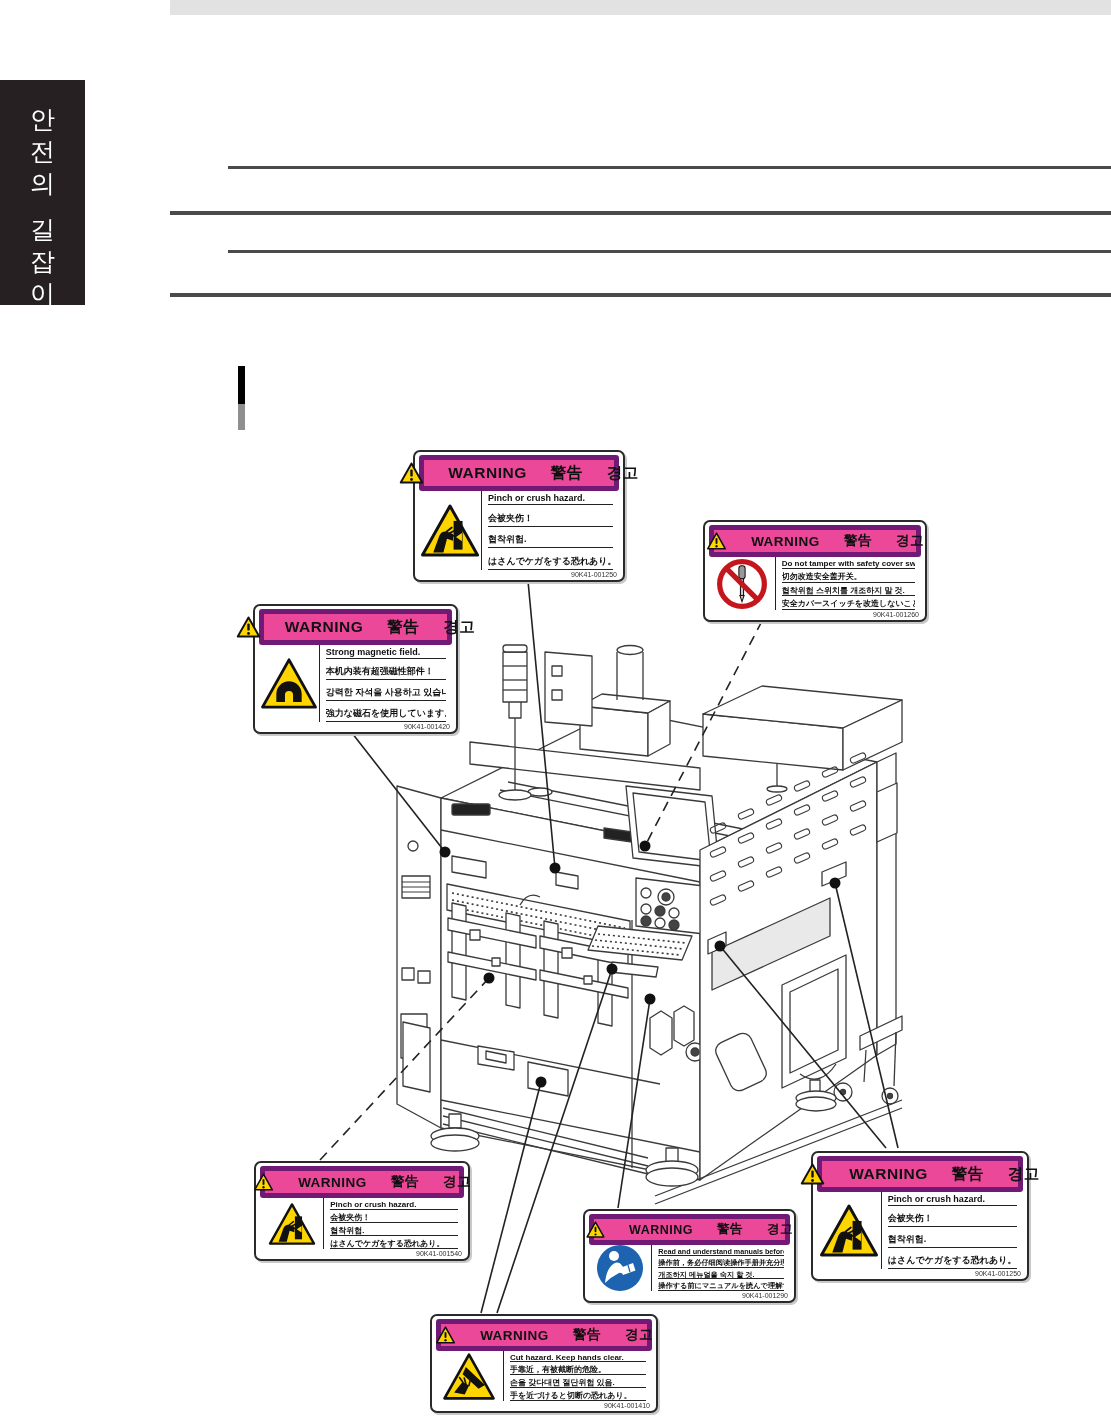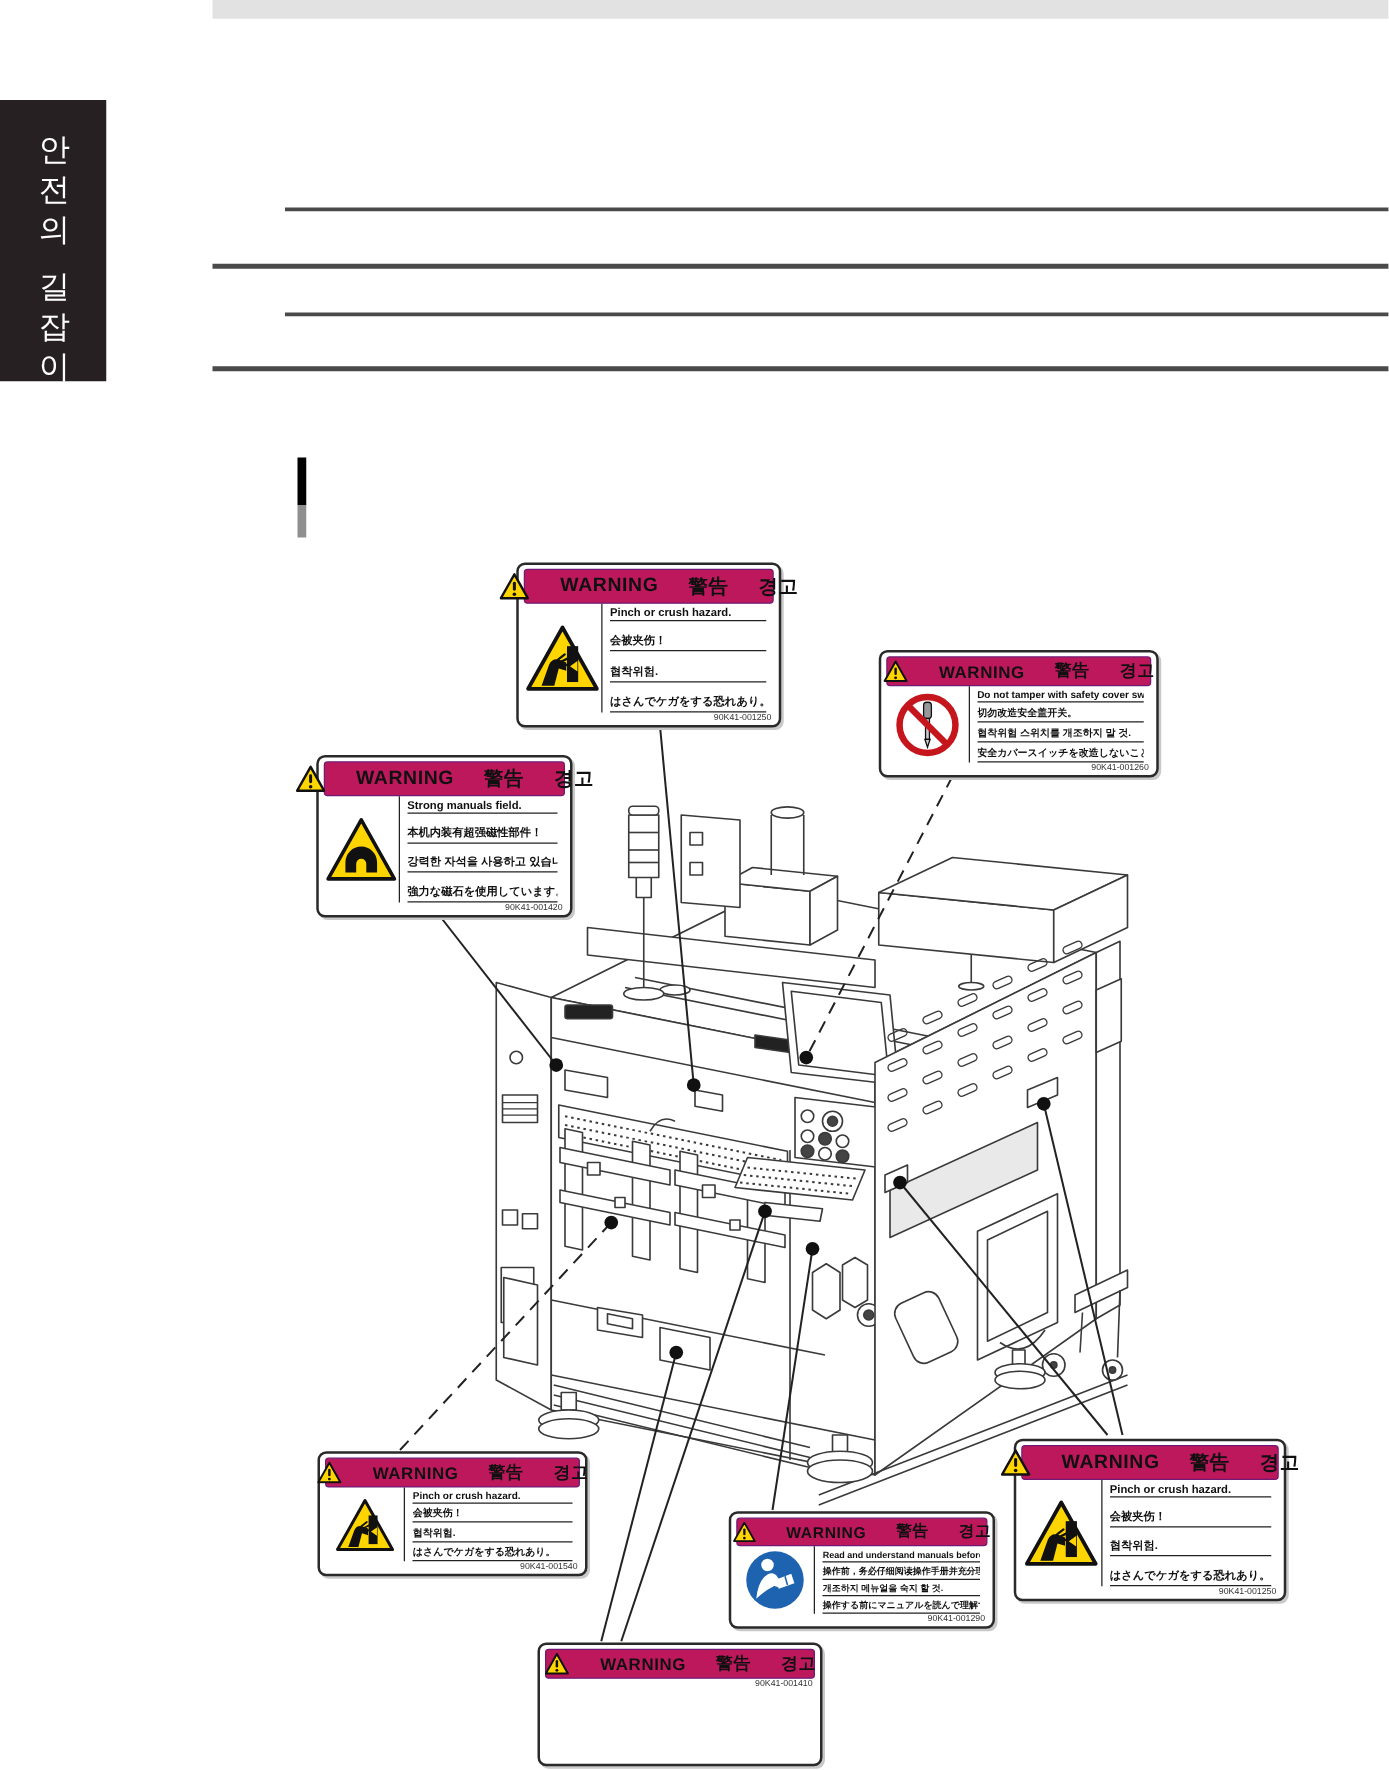--- a/index.html
+++ b/index.html
@@ -13,21 +13,21 @@
   .rule.r1{left:228px;top:166px;width:883px;height:3px;}
   .rule.r2{left:170px;top:211px;width:941px;height:4px;}
   .rule.r3{left:228px;top:250px;width:883px;height:3px;}
   .rule.r4{left:170px;top:293px;width:941px;height:4px;}
   .sec-mark-black{position:absolute;left:238px;top:366px;width:7px;height:38px;background:#000;}
   .sec-mark-gray{position:absolute;left:238px;top:404px;width:7px;height:26px;background:#8f8f8f;}
   .art{position:absolute;left:0;top:0;z-index:1;}
   .wlabel{position:absolute;background:#fff;border:2px solid #2a2a2a;border-radius:7px;
           box-shadow:2px 2px 0 #c9c9c9;padding:3px 4px 1px;box-sizing:border-box;
           display:flex;flex-direction:column;z-index:3;}
-  .wl-head{background:#be185d;border:1px solid #701a75;border-radius:3px;display:flex;
+  .wl-head{background:#ec4899;border:5px solid #701a75;border-radius:3px;display:flex;
            align-items:center;justify-content:center;gap:24px;padding:2px 4px;flex:0 0 auto;}
   .wl-tri{width:25px;height:22px;flex:0 0 auto;}
   .wl-word{font-weight:bold;color:#101010;font-size:15.5px;white-space:nowrap;letter-spacing:.5px;}
   .wl-body{flex:1;display:flex;min-height:0;}
   .wl-pict{width:31%;border-right:1.5px solid #222;display:flex;align-items:center;justify-content:center;}
   .wl-pict svg{display:block;}
   .wl-lines{flex:1;display:flex;flex-direction:column;justify-content:space-between;padding:0 6px;min-width:0;}
   .wl-line{border-bottom:1.3px solid #222;font-weight:bold;font-size:9px;color:#101010;
            padding:2px 0 1px;white-space:nowrap;overflow:hidden;}
   .wl-no{flex:0 0 auto;text-align:right;font-size:7px;color:#333;padding:1px 2px 0;line-height:8px;}
@@ -357,21 +357,21 @@
       <span class="wl-word">警告</span>
       <span class="wl-word">경고</span>
     </div>
     <div class="wl-body">
       <div class="wl-pict">
           <svg width="58" height="53" viewBox="0 0 100 92">
             <use href="#pict-magnet"></use>
           </svg>
         </div>
       <div class="wl-lines">
-        <div class="wl-line">Strong manuals field.</div>
+        <div class="wl-line">Strong magnetic field.</div>
         <div class="wl-line">本机内装有超强磁性部件！</div>
         <div class="wl-line">강력한 자석을 사용하고 있습니다.</div>
         <div class="wl-line">強力な磁石を使用しています。</div>
       </div>
     </div>
     <div class="wl-no">90K41-001420</div>
   </div>
 
   <div class="wlabel sm" style="left:254px;top:1161px;width:216px;height:100px">
     <div class="wl-head">
@@ -450,16 +450,29 @@
 
   <div class="wlabel sm" style="left:430px;top:1314px;width:228px;height:99px">
     <div class="wl-head">
       <svg class="wl-tri" viewBox="0 0 100 92">
           <use href="#tri"></use>
         </svg>
       <span class="wl-word">WARNING</span>
       <span class="wl-word">警告</span>
       <span class="wl-word">경고</span>
     </div>
+    <div class="wl-body">
+      <div class="wl-pict">
+          <svg width="54" height="49" viewBox="0 0 100 92">
+            <use href="#pict-cut"></use>
+          </svg>
+        </div>
+      <div class="wl-lines">
+        <div class="wl-line">Cut hazard. Keep hands clear.</div>
+        <div class="wl-line">手靠近，有被截断的危险。</div>
+        <div class="wl-line">손을 갖다대면 절단위험 있음.</div>
+        <div class="wl-line">手を近づけると切断の恐れあり。</div>
+      </div>
+    </div>
     <div class="wl-no">90K41-001410</div>
   </div>
 
 </div>
 
 </body></html>

